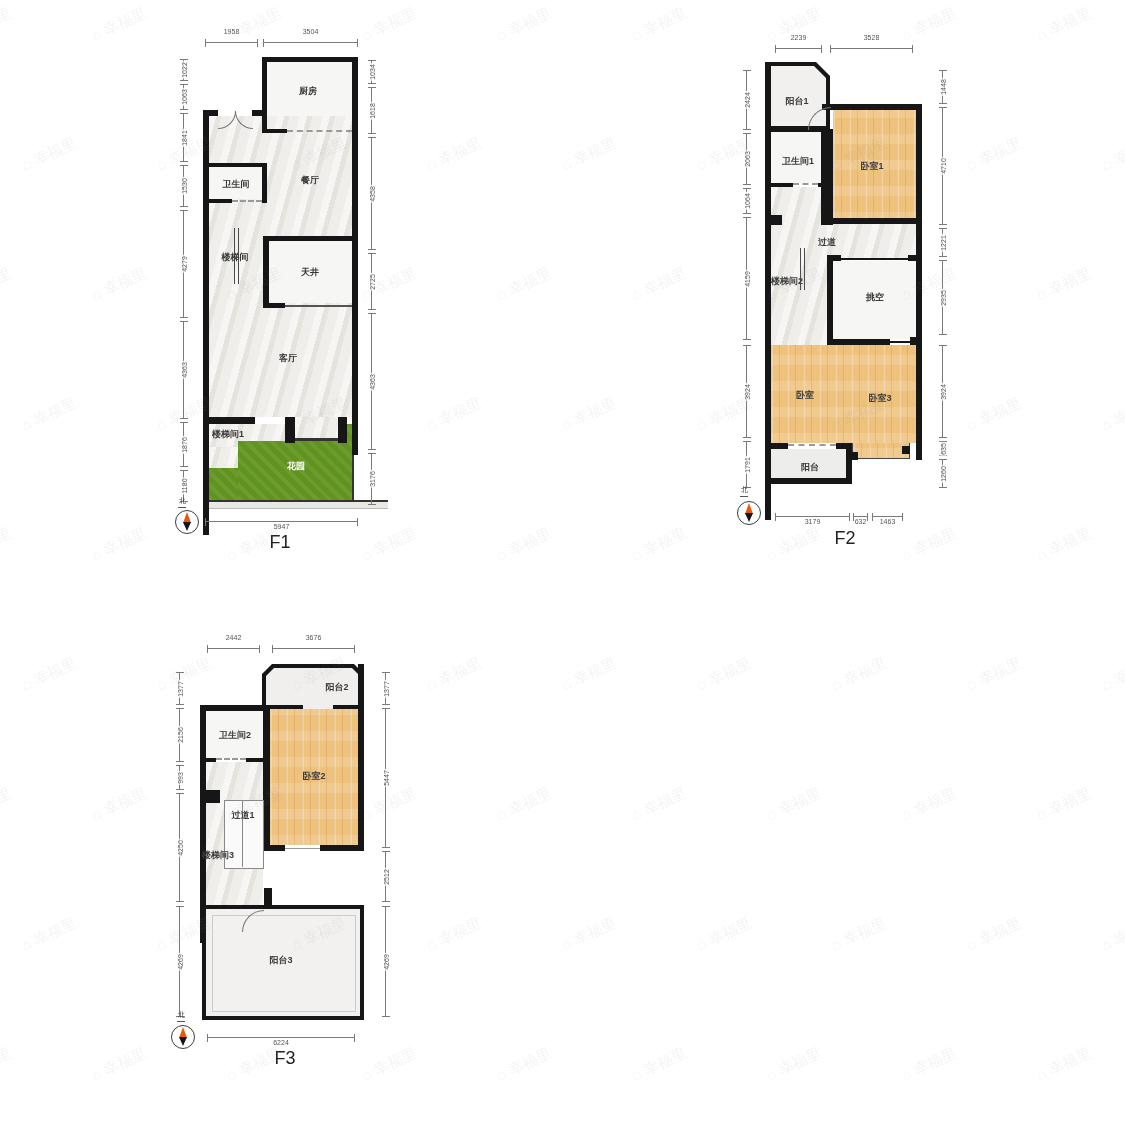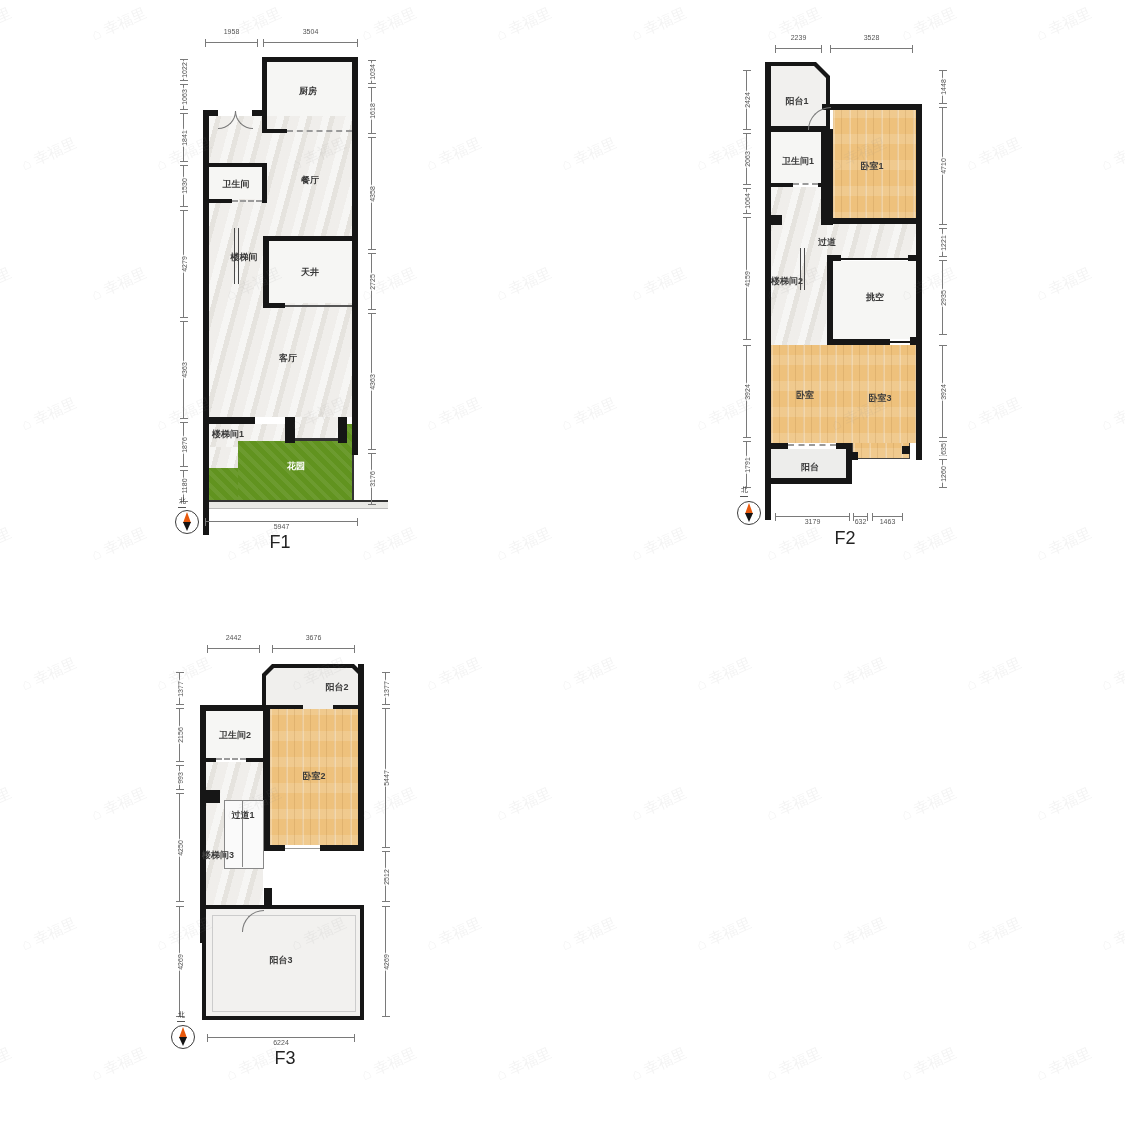--- a/index.html
+++ b/index.html
@@ -94,21 +94,21 @@
   <div class="thin" style="left:115px;top:275px;width:67px;height:2px;"></div>
   <div class="w" style="left:33px;top:387px;width:52px;height:7px;"></div>
   <div class="w" style="left:115px;top:387px;width:10px;height:26px;"></div>
   <div class="w" style="left:168px;top:387px;width:9px;height:26px;"></div>
   <div class="thin" style="left:125px;top:408px;width:43px;height:3px;background:#333;"></div>
   <div class="stair" style="left:64px;top:198px;height:56px;"></div>
 
   <span class="rlb" style="left:138px;top:61px;">厨房</span>
   <span class="rlb" style="left:66px;top:154px;">卫生间</span>
   <span class="rlb" style="left:140px;top:150px;">餐厅</span>
-  <span class="rlb" style="left:52px;top:227px;padding-left:44px;">楼梯间</span>
+  <span class="rlb" style="left:43px;top:227px;padding-left:44px;">楼梯间</span>
   <span class="rlb" style="left:140px;top:242px;">天井</span>
   <span class="rlb" style="left:118px;top:328px;">客厅</span>
   <span class="rlb" style="left:58px;top:404px;">楼梯间1</span>
   <span class="rlb" style="left:126px;top:436px;color:#fff;">花园</span>
 
   <div class="dh above" style="left:35px;top:7px;width:53px;">
       <div class="ln"></div>
       <span class="lb">1958</span>
     </div>
   <div class="dh above" style="left:93px;top:7px;width:95px;">

